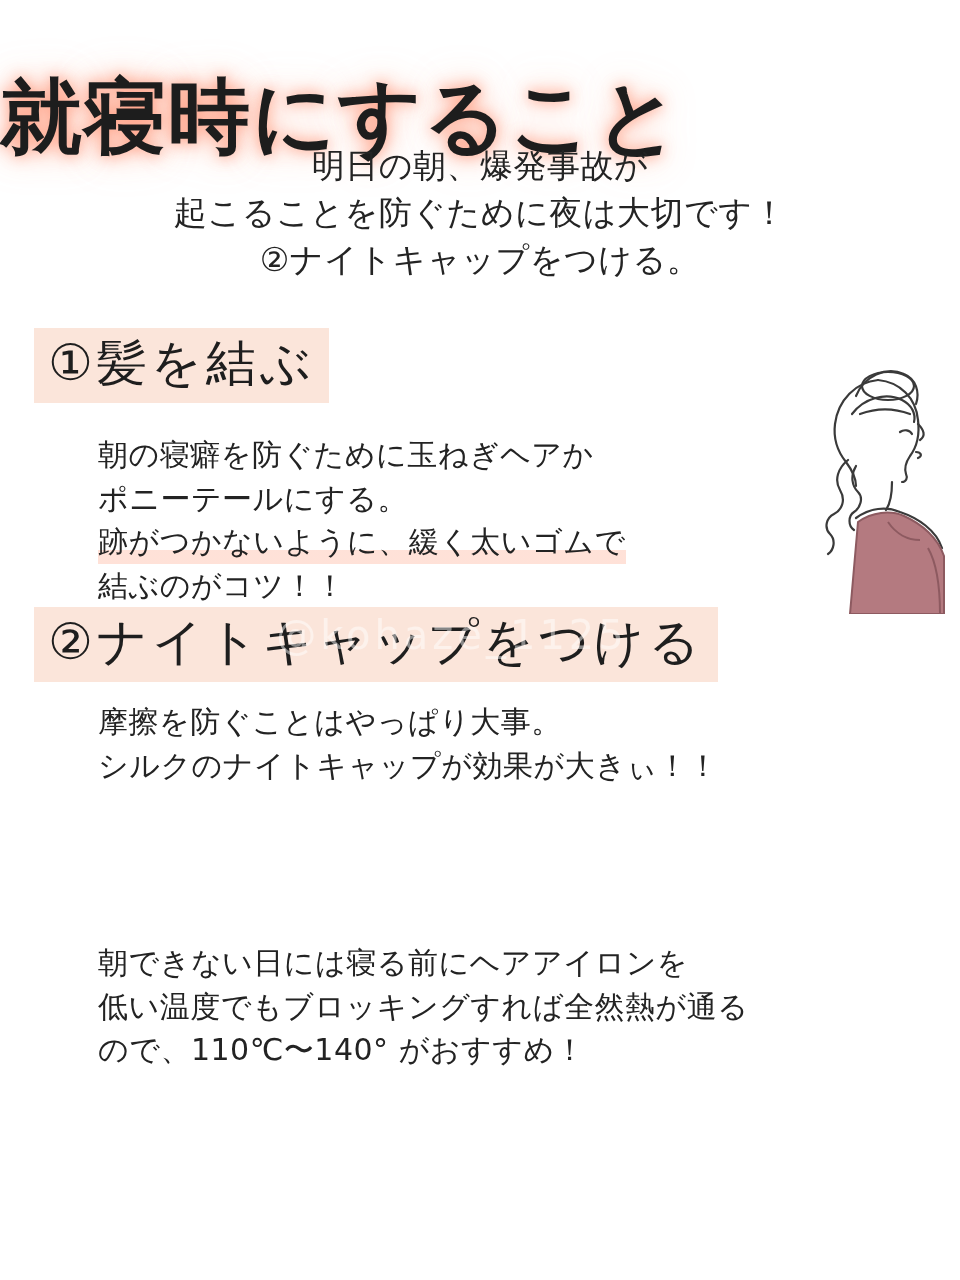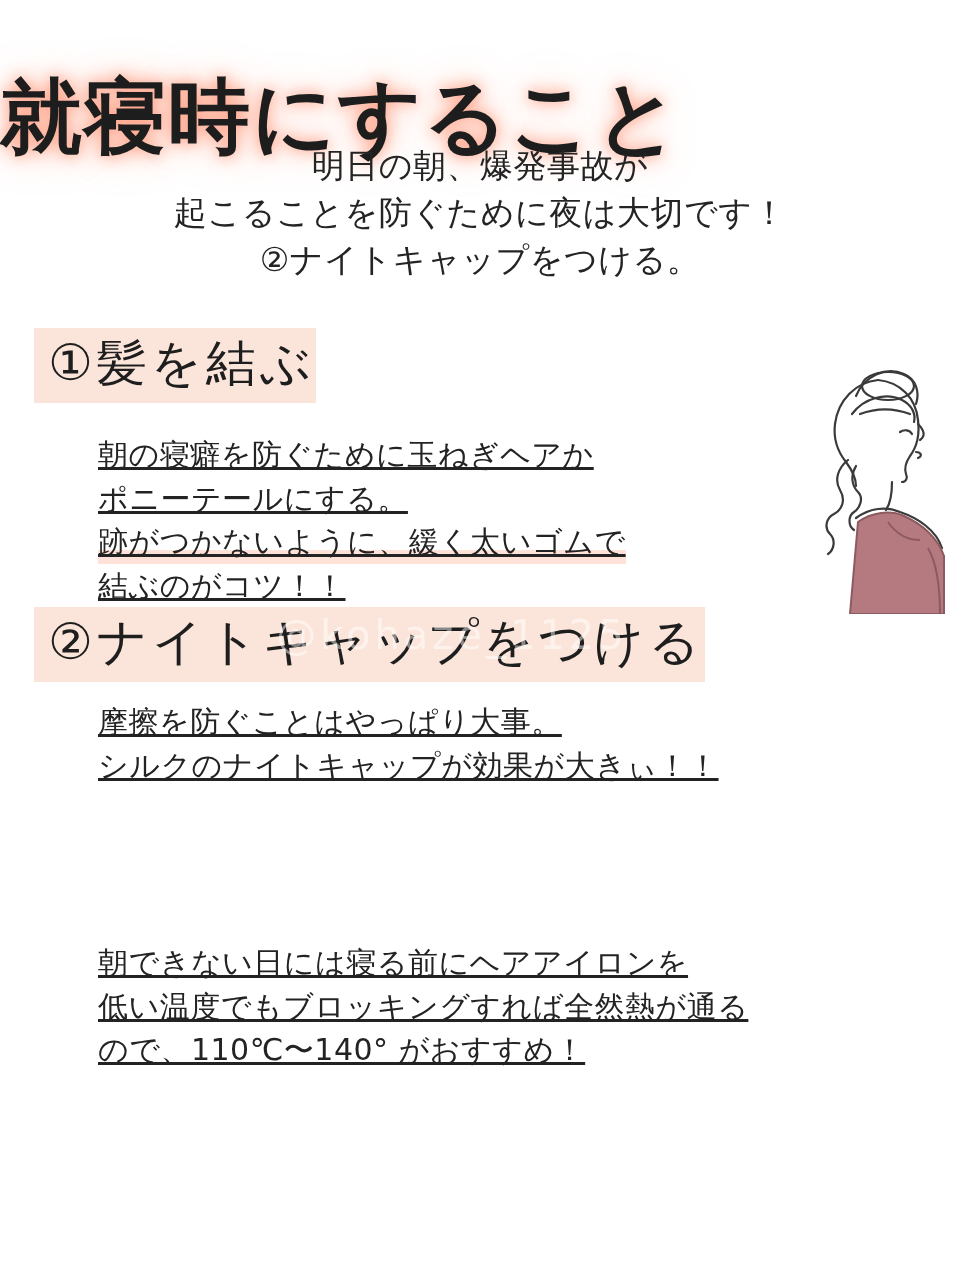--- a/index.html
+++ b/index.html
@@ -58,38 +58,38 @@
   .lead div { white-space: nowrap; }
 
   
   .sec-head {
     position: absolute;
     left: 34px;
     background: #fbe5da;
     color: #1e1e1e;
     font-size: 50px;
     line-height: 1.18;
-    padding: 6px 1px 10px 14px;
+    padding: 6px 14px 10px 14px;
     letter-spacing: 4px;
     white-space: nowrap;
   }
   #sec1-head { top: 328px; }
   #sec2-head { top: 607px; }
   #sec3-head { top: 836px; }
 
   
   .sec-body {
     position: absolute;
     left: 98px;
     font-size: 30px;
     line-height: 1.45;
     color: #232323;
     letter-spacing: 0.5px;
   }
-  .sec-body div { white-space: nowrap; text-decoration: underline; }
+  .sec-body div { white-space: nowrap; }
   #sec1-body { top: 433px; }
   #sec2-body { top: 700px; }
   #sec3-body { top: 941px; }
 
   .hl-underline {
     background: linear-gradient(to top, rgba(255,224,214,0.95) 0 14px, transparent 14px);
   }
 
   
   .watermark {

